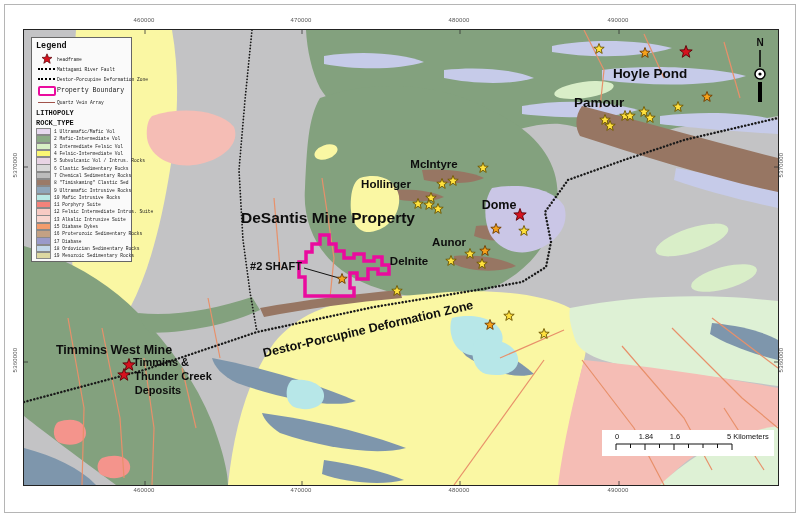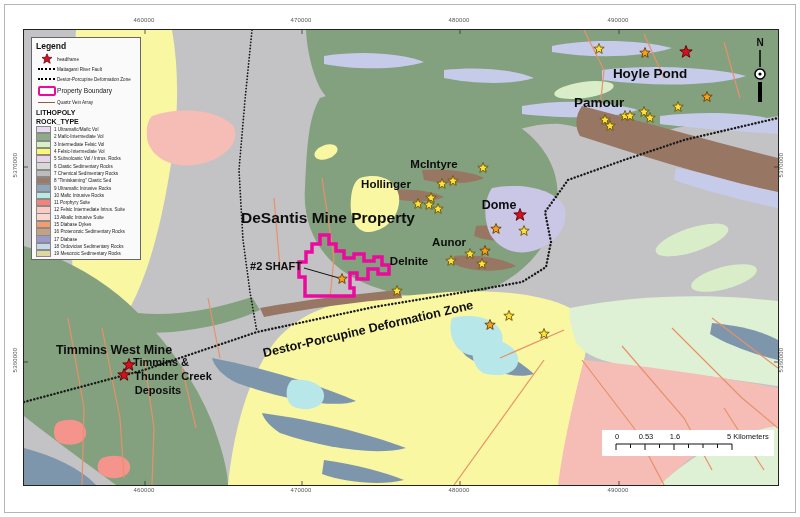--- a/index.html
+++ b/index.html
@@ -5,22 +5,22 @@
   html,body{margin:0;padding:0;background:#fff;width:800px;height:517px;overflow:hidden;
     font-family:"Liberation Sans", sans-serif;}
   .figure{position:absolute;left:4px;top:4px;width:790px;height:507px;border:1px solid #b5b5b5;background:#fff;}
   .stage{position:absolute;left:-4px;top:-4px;width:800px;height:517px;}
   .map-frame{position:absolute;left:22px;top:28px;width:754px;height:455px;border:1px solid #222;}
   .map-frame svg{position:absolute;left:0;top:0;}
   
   .coord{position:absolute;width:44px;text-align:center;font-size:6px;color:#555;letter-spacing:.2px;}
   .coord.vert{transform:rotate(-90deg);}
   
-  .legend{position:absolute;left:30px;top:36px;width:110px;background:#fafafa;border:1px solid #666;
-    padding:3px 3px 2px 4px;box-sizing:border-box;z-index:5;}
+  .legend{position:absolute;left:30px;top:36px;width:101px;background:#fafafa;border:1px solid #666;
+    padding:3px 3px 2px 4px;box-sizing:border-box;z-index:5;font-family:Liberation Mono, monospace;}
   .lg-title{font-size:8.5px;font-weight:bold;color:#111;margin-bottom:3px;}
   .lg-row{display:flex;align-items:center;height:10px;}
   .lg-sym{width:21px;flex:0 0 21px;display:flex;align-items:center;justify-content:center;}
   .lg-lab{font-size:4.6px;color:#222;white-space:nowrap;}
   .lg-lab.big{font-size:6.6px;}
   .dot2{width:17px;border-top:2px dotted #000;}
   .dot3{width:17px;border-top:2.6px dotted #000;}
   .pbox{width:14px;height:6px;border:2.6px solid #ea0b9e;border-radius:2px;background:#fff;}
   .qline{width:17px;border-top:1.4px solid #a1524a;}
   .lg-sub{font-size:7px;font-weight:bold;color:#111;margin:2px 0 1px 0;}
@@ -313,21 +313,21 @@
           </div>
           <div class="rt-row">
             <span class="rt-swatch" style="background: rgb(221, 216, 162);"></span>
             <span class="rt-label">19 Mesozoic Sedimentary Rocks</span>
           </div>
         </div>
   </div>
 
   <div class="scalebar">
     <span class="sb-lab" style="left:4px">0</span>
-    <span class="sb-lab" style="left:33px">0.53</span>
+    <span class="sb-lab" style="left:33px">1.84</span>
     <span class="sb-lab" style="left:62px">1.6</span>
     <span class="sb-end">5 Kilometers</span>
     <svg class="sb-ruler" width="172" height="10">
       <line x1="14" y1="1" x2="130" y2="1" stroke="#111" stroke-width="1"></line>
       <g stroke="#111" stroke-width="1">
         <line x1="14" y1="1" x2="14" y2="7"></line>
             <line x1="28.5" y1="1" x2="28.5" y2="5"></line>
         <line x1="43" y1="1" x2="43" y2="7"></line>
             <line x1="57.5" y1="1" x2="57.5" y2="5"></line>
         <line x1="72" y1="1" x2="72" y2="7"></line>

